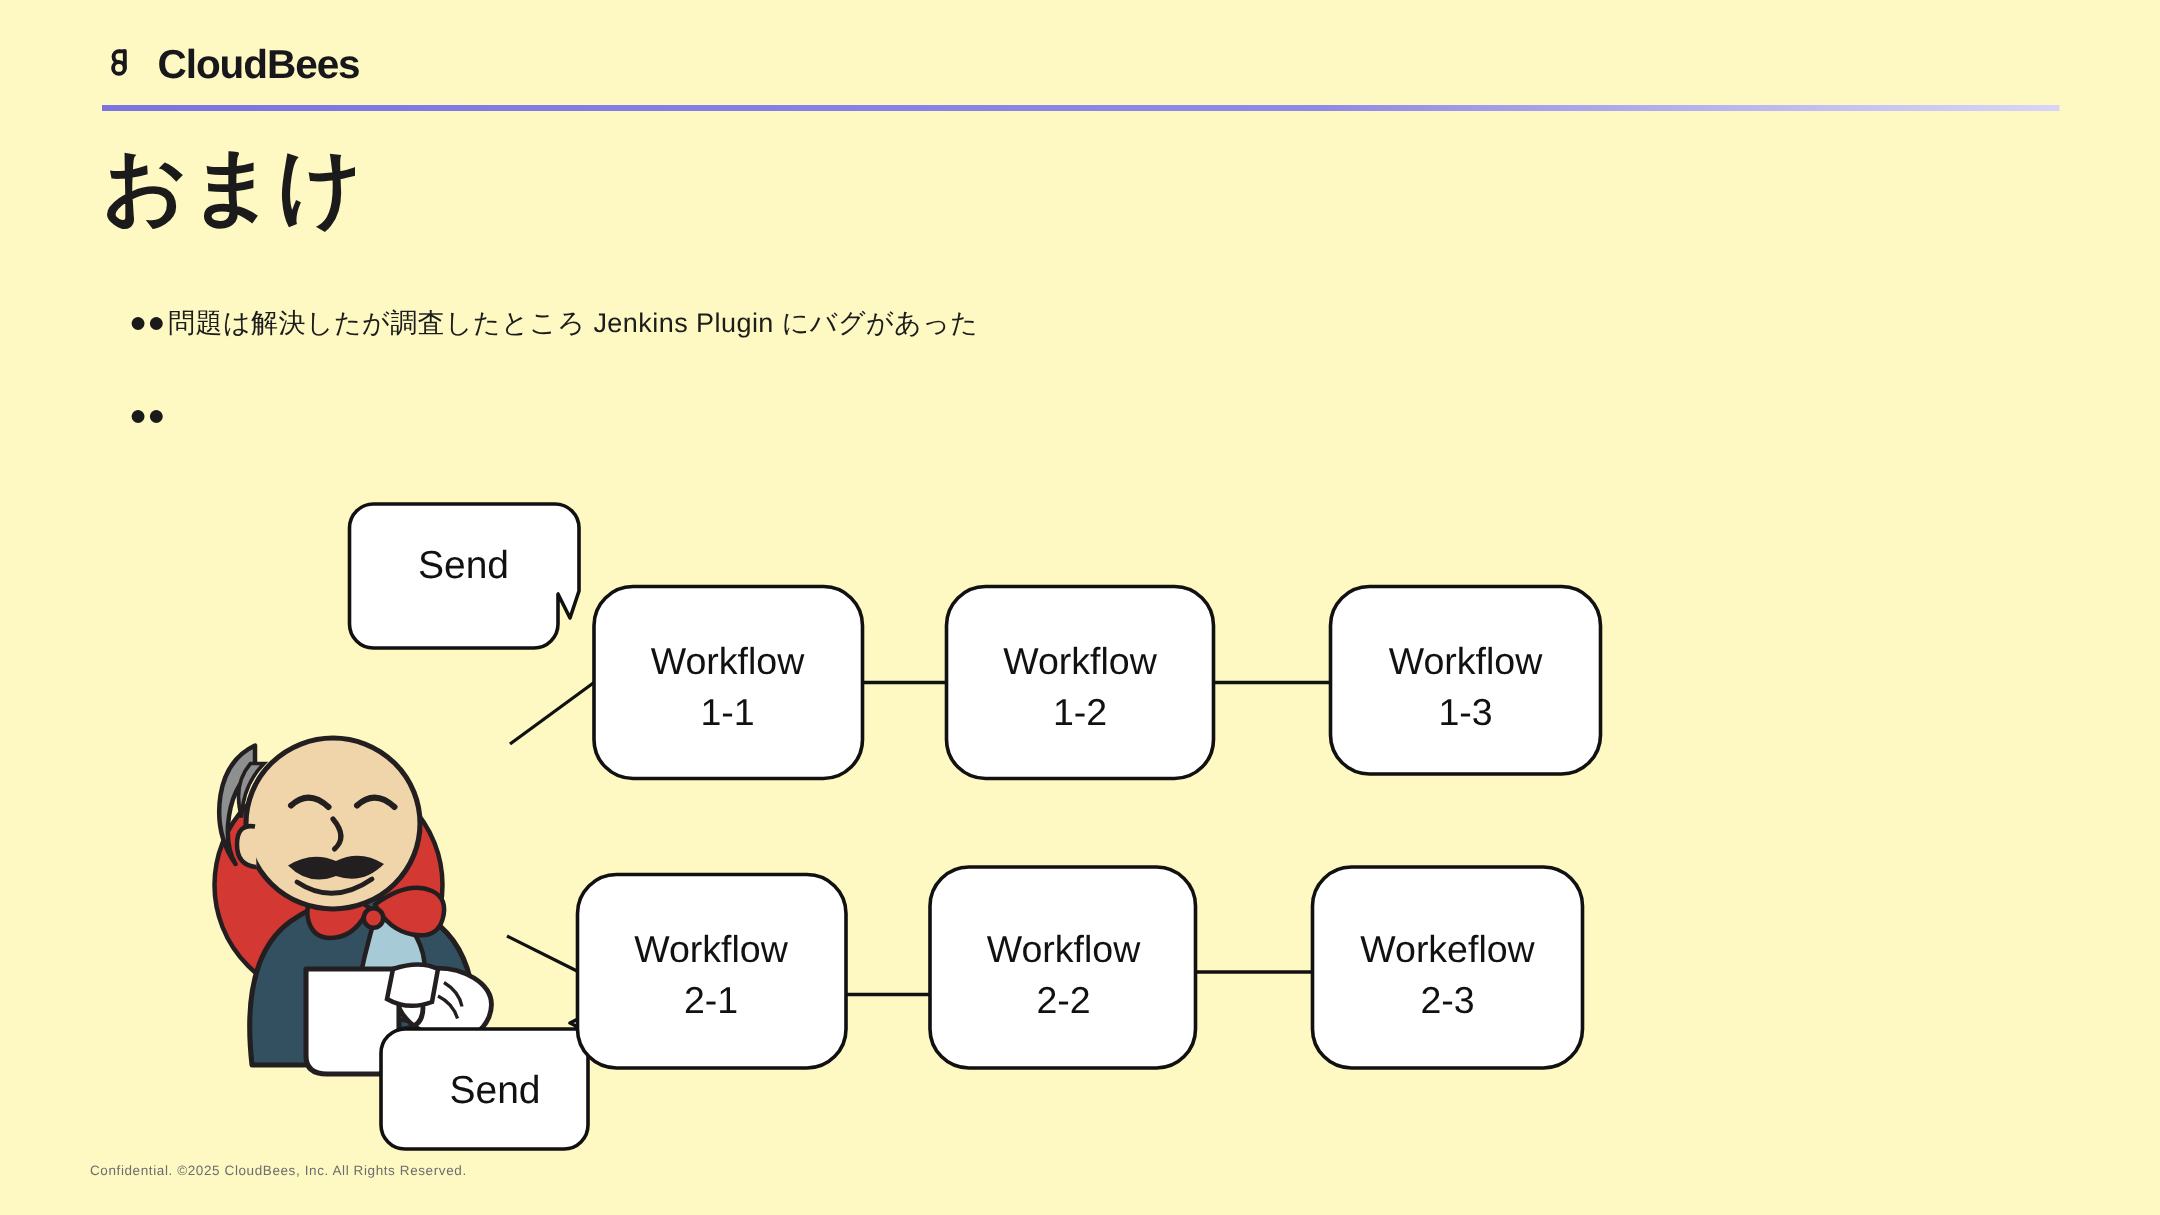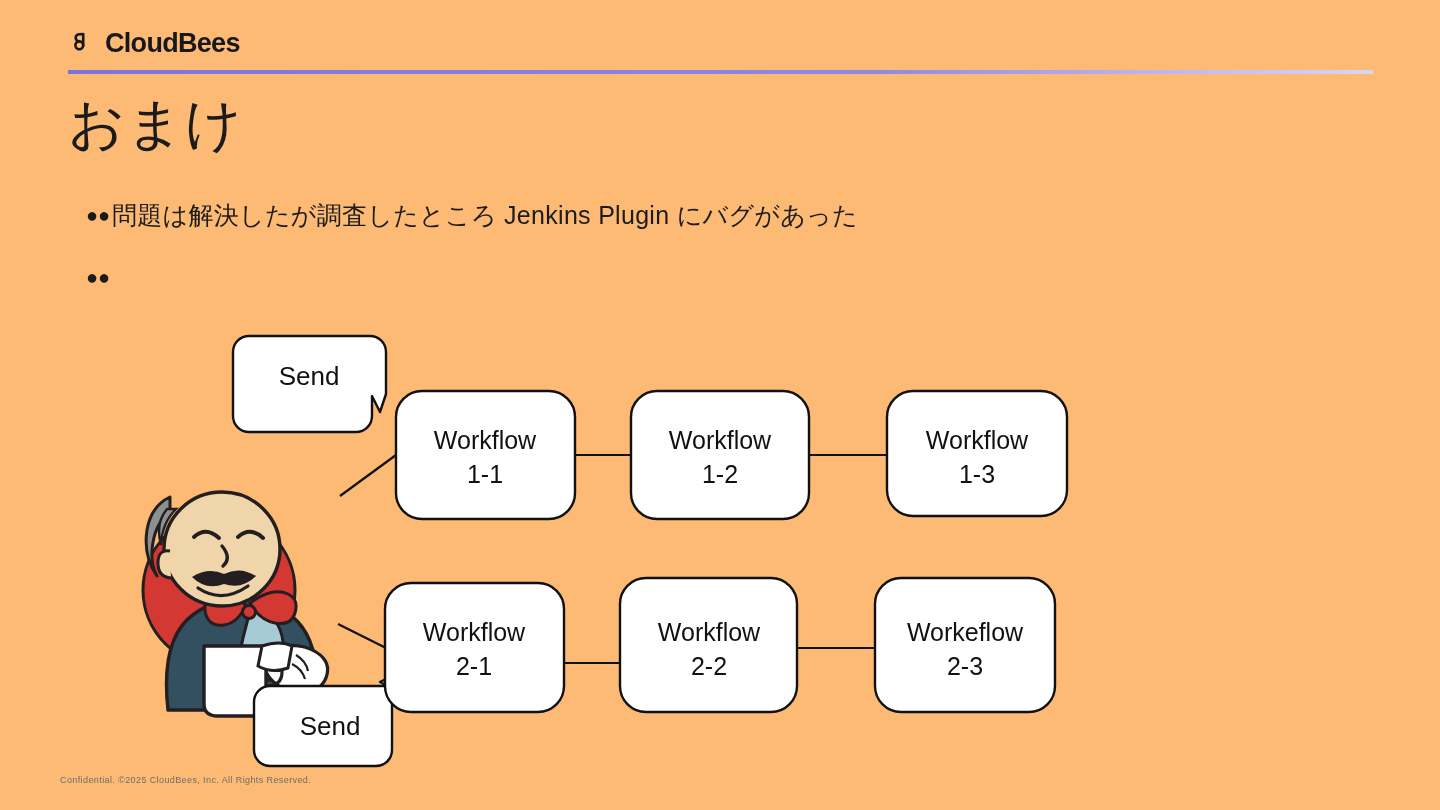--- a/index.html
+++ b/index.html
@@ -9,21 +9,21 @@
     background: #ffffff;
   }
   body {
     font-family: "Liberation Sans", "DejaVu Sans", sans-serif;
     color: #1a1a1a;
   }
   #slide {
     position: relative;
     width: 1440px;
     height: 810px;
-    background: #fdba74;
+    background: #fef9c3;
     overflow: hidden;
   }
 
   
   .brand {
     position: absolute;
     left: 68px;
     top: 28px;
     display: flex;
     align-items: center;
@@ -46,21 +46,21 @@
     height: 4px;
     background: linear-gradient(to right, #7b74e0 0%, #8f89e6 62%, #c3bff1 88%, #d8d5f6 100%);
   }
 
   
   .slide-title {
     position: absolute;
     left: 68px;
     top: 92px;
     font-size: 56px;
-    font-weight: 400;
+    font-weight: 700;
     color: #1b1b1b;
     letter-spacing: 1px;
     line-height: 1.15;
     white-space: nowrap;
   }
 
   
   .bullets {
     position: absolute;
     left: 86px;
@@ -74,21 +74,21 @@
   }
   .bullet-dot {
     width: 26px;
     flex: 0 0 26px;
     font-size: 20px;
     line-height: 34px;
     color: #1a1a1a;
   }
   .bullet-dot::before { content: "\25CF"; }
   .bullet-text {
-    font-size: 25px;
+    font-size: 18px;
     line-height: 34px;
     color: #1c1c1c;
     letter-spacing: 0.3px;
     white-space: nowrap;
   }
 
   
   #diagram {
     position: absolute;
     left: 0;

